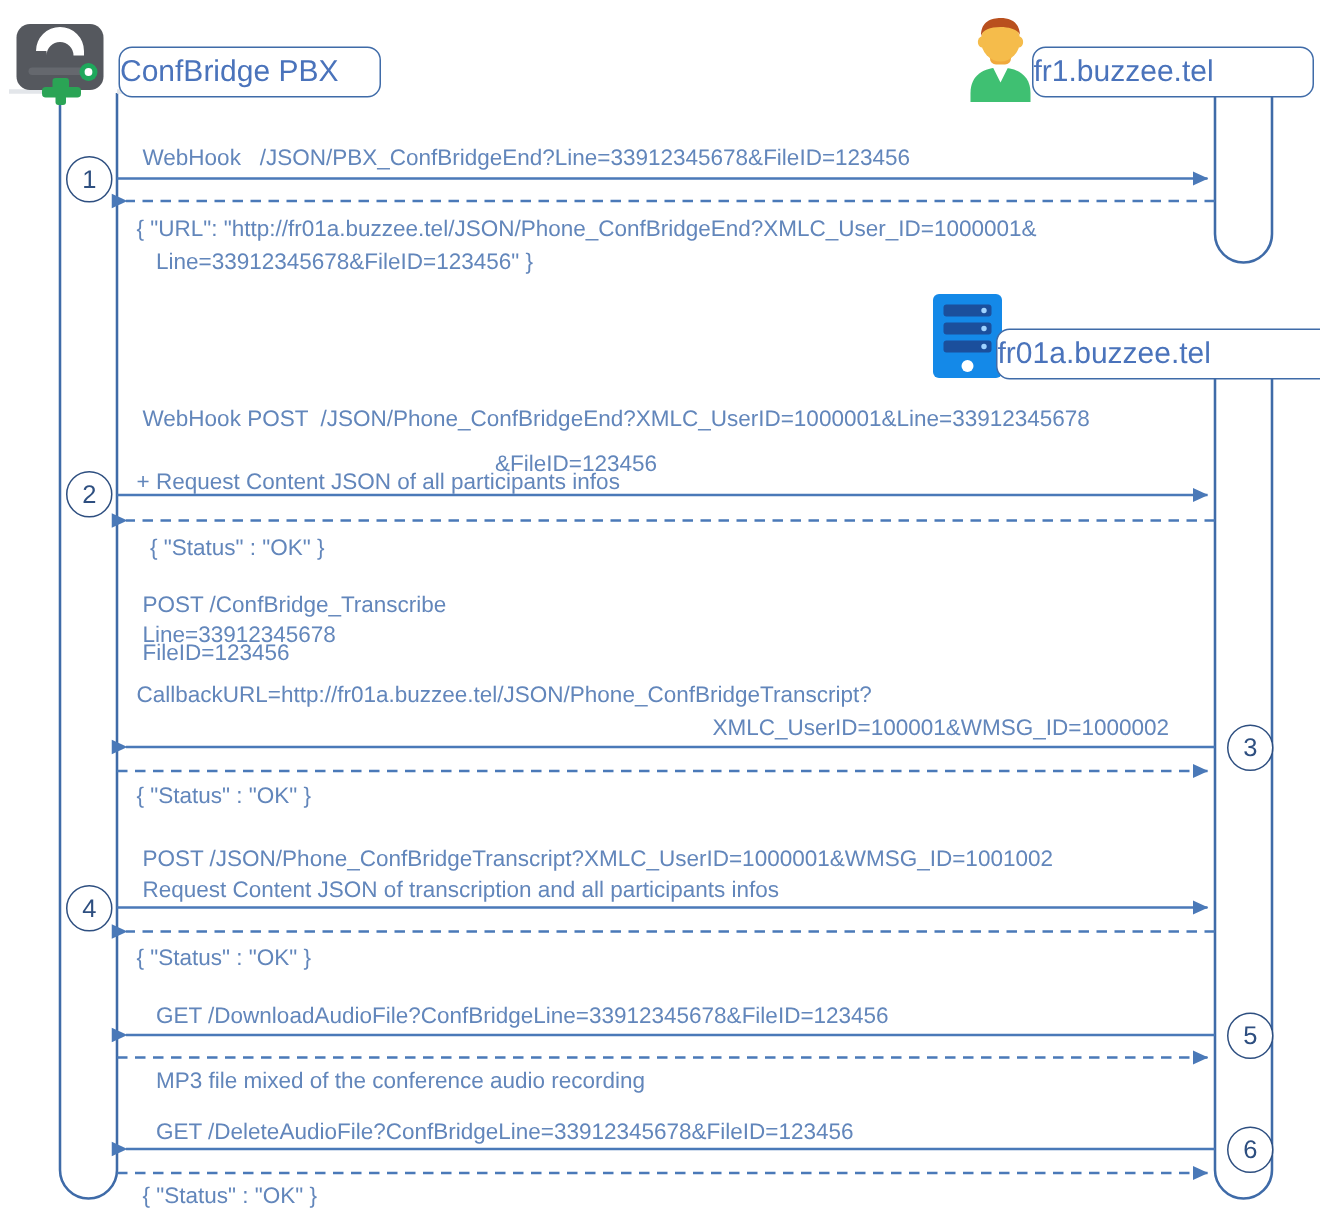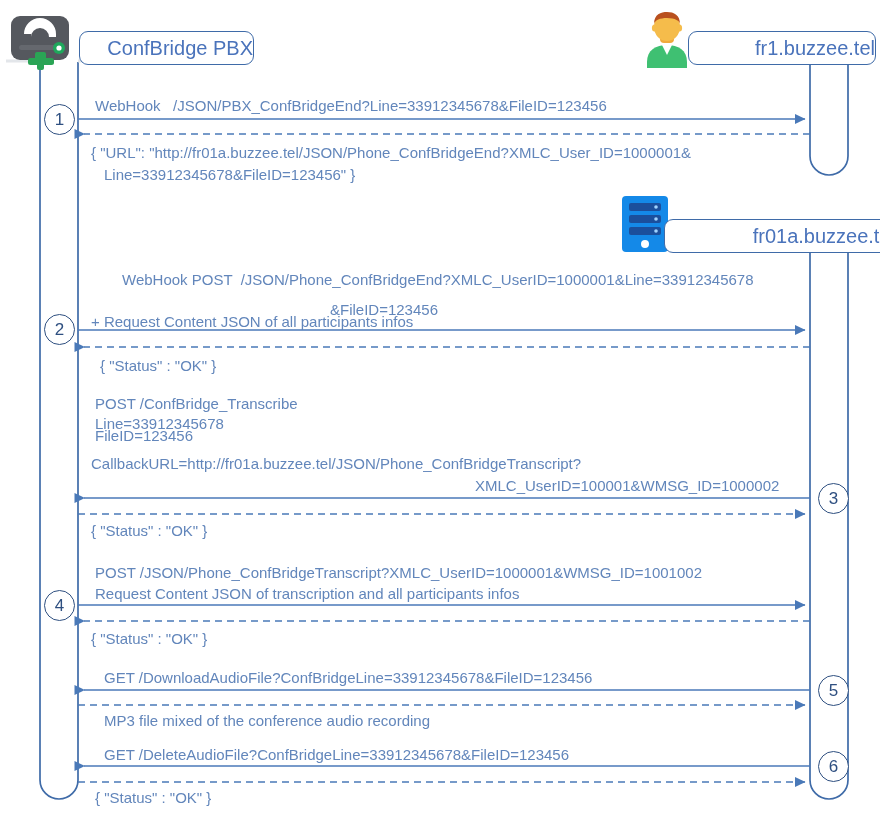--- a/index.html
+++ b/index.html
@@ -27,21 +27,21 @@
     letter-spacing: 0px;
   }
   .hdr-box {
     position: absolute;
     border: 1.6px solid #3f6ba8;
     border-radius: 9px;
     background: #ffffff;
     box-sizing: border-box;
     display: flex;
     align-items: center;
-    justify-content: flex-end;
+    justify-content: flex-start;
   }
   .hdr-box span {
     color: #4a73bb;
     font-size: 20px;
     font-family: "Liberation Sans", sans-serif;
     white-space: nowrap;
   }
   .step-circle {
     position: absolute;
     border: 1.7px solid #2e4f80;
@@ -177,21 +177,21 @@
     <span>5</span>
   </div>
   <div class="step-circle" style="left:818px;top:751px;width:31px;height:31px;">
     <span>6</span>
   </div>
 
   <div class="lbl" style="left:95px;top:96px;">WebHook   /JSON/PBX_ConfBridgeEnd?Line=33912345678&amp;FileID=123456</div>
   <div class="lbl" style="left:91px;top:143px;">{ "URL": "http://fr01a.buzzee.tel/JSON/Phone_ConfBridgeEnd?XMLC_User_ID=1000001&amp;</div>
   <div class="lbl" style="left:104px;top:165px;">Line=33912345678&amp;FileID=123456" }</div>
 
-  <div class="lbl" style="left:95px;top:270px;margin-left:27px;">WebHook POST  /JSON/Phone_ConfBridgeEnd?XMLC_UserID=1000001&amp;Line=33912345678</div>
+  <div class="lbl" style="left:95px;top:270px;">WebHook POST  /JSON/Phone_ConfBridgeEnd?XMLC_UserID=1000001&amp;Line=33912345678</div>
   <div class="lbl" style="left:330px;top:300px;">&amp;FileID=123456</div>
   <div class="lbl" style="left:91px;top:312px;">+ Request Content JSON of all participants infos</div>
   <div class="lbl" style="left:100px;top:356px;">{ "Status" : "OK" }</div>
 
   <div class="lbl" style="left:95px;top:394px;">POST /ConfBridge_Transcribe</div>
   <div class="lbl" style="left:95px;top:414px;">Line=33912345678</div>
   <div class="lbl" style="left:95px;top:426px;">FileID=123456</div>
   <div class="lbl" style="left:91px;top:454px;">CallbackURL=http://fr01a.buzzee.tel/JSON/Phone_ConfBridgeTranscript?</div>
   <div class="lbl" style="left:475px;top:476px;">XMLC_UserID=100001&amp;WMSG_ID=1000002</div>
   <div class="lbl" style="left:91px;top:521px;">{ "Status" : "OK" }</div>

